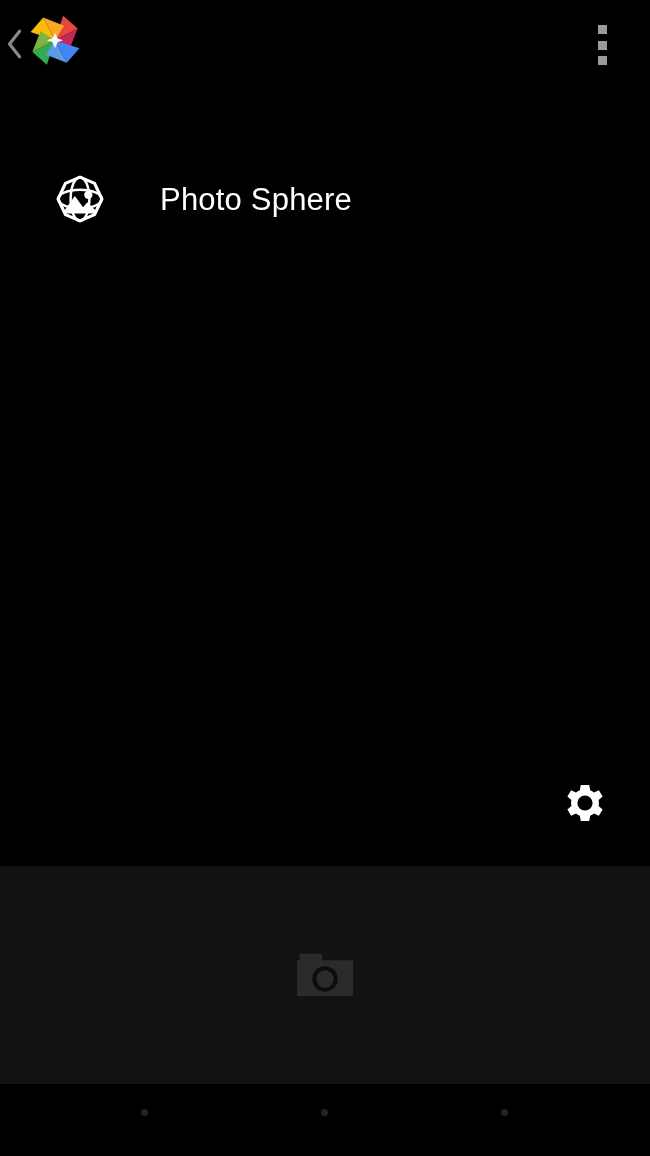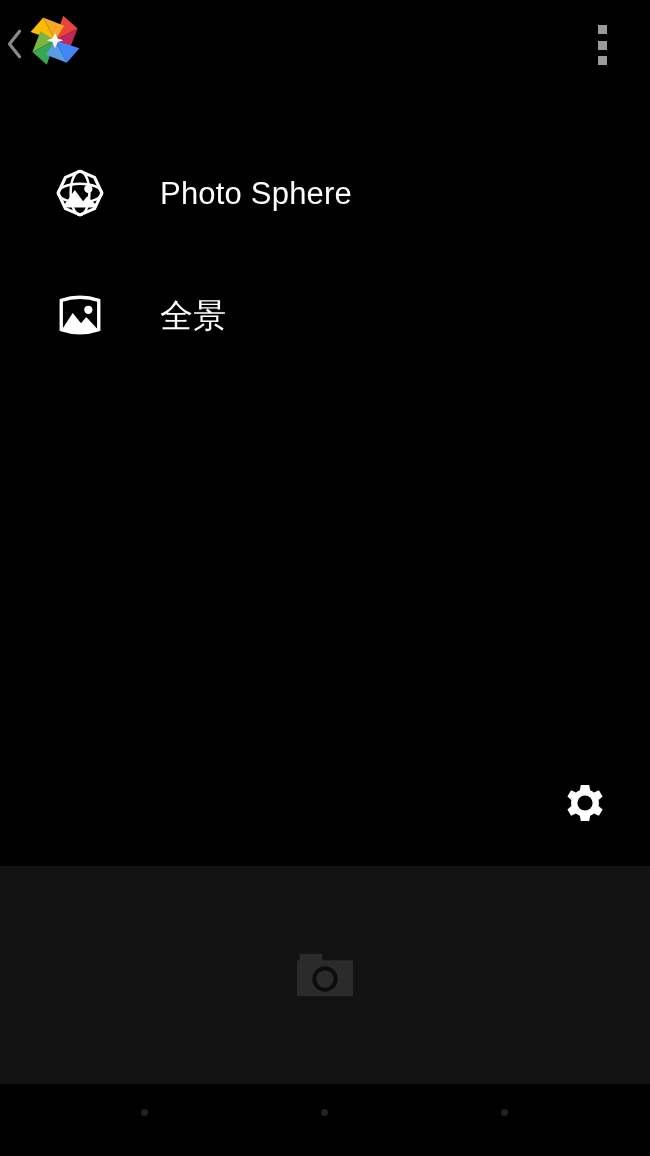--- a/index.html
+++ b/index.html
@@ -59,21 +59,21 @@
   .dot-sq {
     width: 9px;
     height: 9px;
     background: #9a9a9a;
   }
 
   
   #mode-list {
     position: absolute;
     left: 0;
-    top: 132px;
+    top: 138px;
     width: 570px;
   }
   .mode-row {
     position: relative;
     height: 122px;
     display: flex;
     align-items: center;
   }
   .mode-icon-wrap {
     position: relative;
@@ -212,37 +212,20 @@
           <ellipse cx="24" cy="24" rx="9" ry="21" fill="none" stroke="#ffffff" stroke-width="2.4"></ellipse>
           <g clip-path="url(#sphereClip)">
             <circle cx="32" cy="20" r="4" fill="#ffffff"></circle>
             <path d="M7 38 L19 21 L27 32 L31 27 L42 38 Z" fill="#ffffff"></path>
           </g>
         </svg>
       </div>
       <div class="mode-label">Photo Sphere</div>
     </div>
 
-    <div class="mode-row">
-      <div class="mode-icon-wrap">
-        <svg class="mode-icon" viewBox="0 0 48 48" aria-hidden="true">
-          <defs>
-            <clipPath id="panoClip">
-              <path d="M6 10 C18 6, 30 6, 42 10 L42 38 C30 42, 18 42, 6 38 Z"></path>
-            </clipPath>
-          </defs>
-          <path d="M6 10 C18 6, 30 6, 42 10 L42 38 C30 42, 18 42, 6 38 Z" fill="none" stroke="#ffffff" stroke-width="3.2"></path>
-          <g clip-path="url(#panoClip)">
-            <circle cx="32" cy="19" r="4" fill="#ffffff"></circle>
-            <path d="M4 42 L17 22 L25 32 L30 26 L45 42 Z" fill="#ffffff"></path>
-          </g>
-        </svg>
-      </div>
-      <div class="mode-label cjk">全景</div>
-    </div>
 
 
 
   </div>
 
   <div id="settings-gear">
     <svg viewBox="0 0 48 48" width="48" height="48" aria-hidden="true">
       <path fill="#ffffff" d="M24 6 L28.2 6 L29.2 11.3 C30.6 11.8 31.9 12.5 33 13.4 L37.9 11.2
         L41.6 17.6 L37.6 21.1 C37.8 21.9 37.9 22.9 37.9 24 C37.9 25.1 37.8 26.1 37.6 26.9
         L41.6 30.4 L37.9 36.8 L33 34.6 C31.9 35.5 30.6 36.2 29.2 36.7 L28.2 42 L19.8 42

